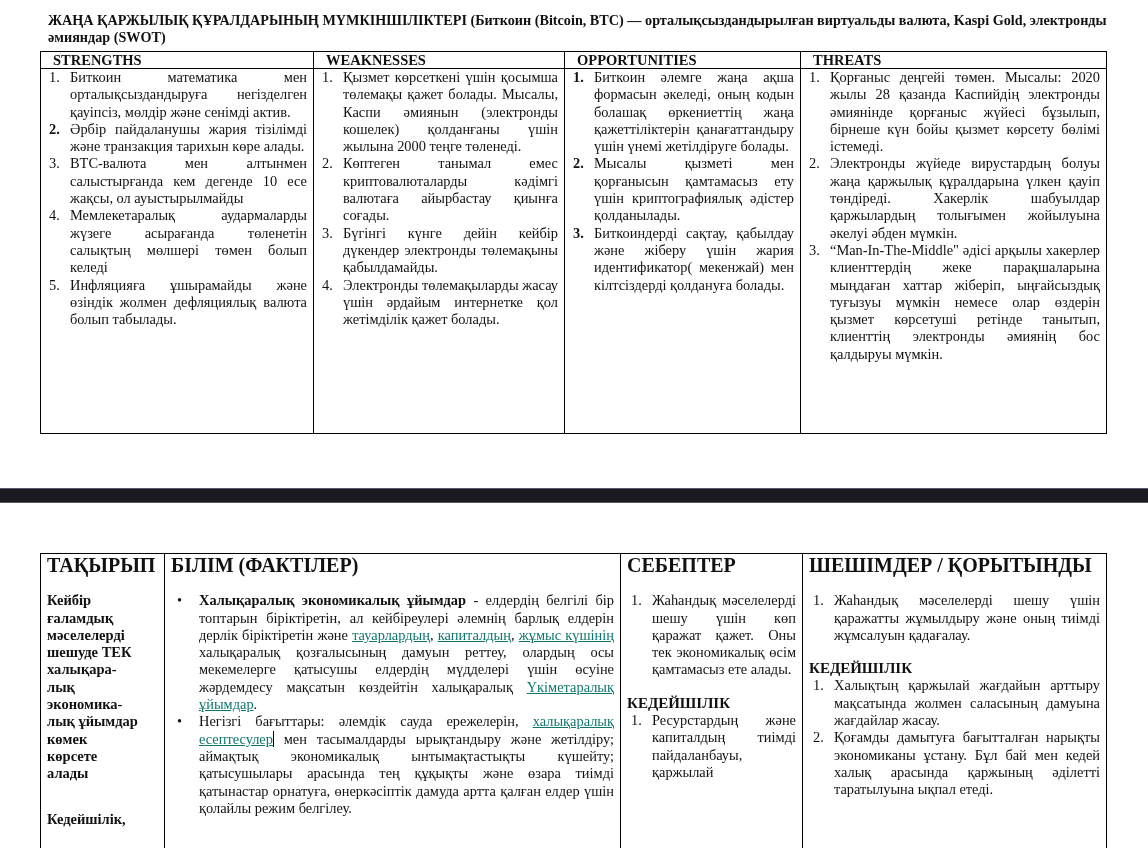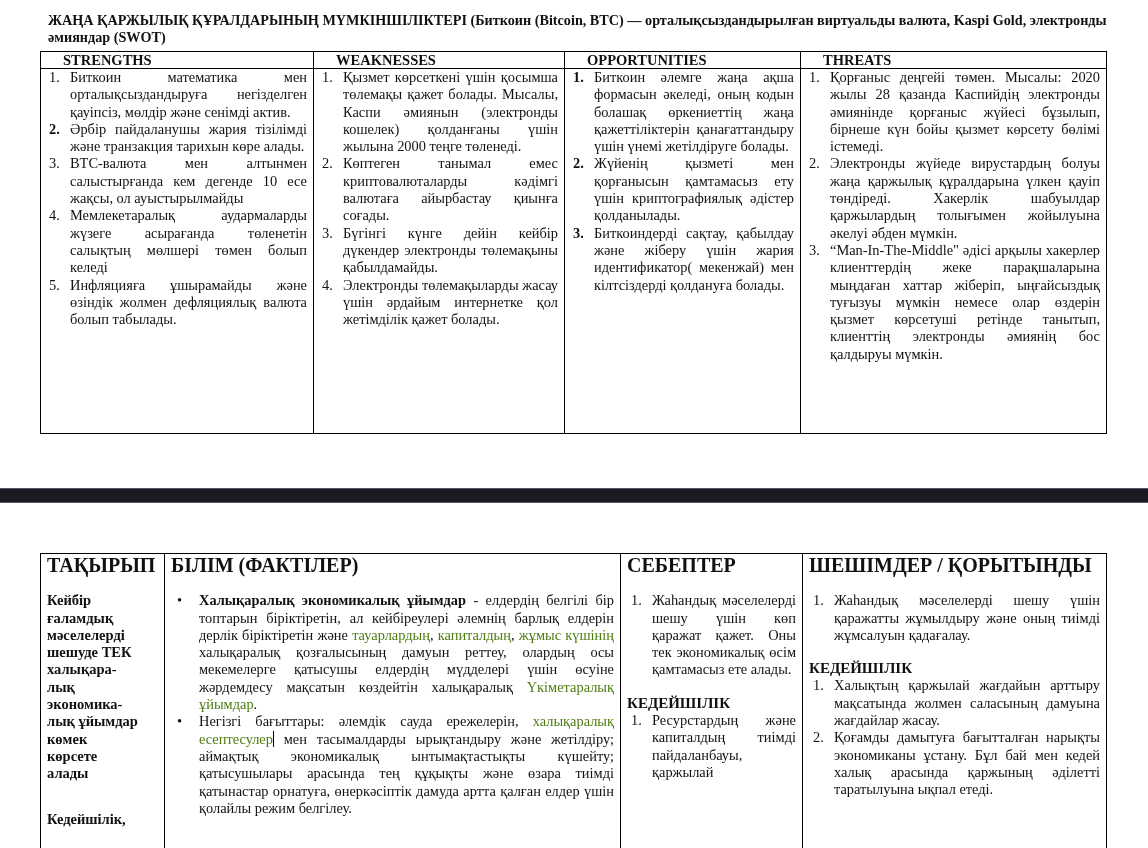--- a/index.html
+++ b/index.html
@@ -5,42 +5,42 @@
   html, body { margin:0; padding:0; background:#ffffff; }
   body { width:1148px; height:848px; overflow:hidden; position:relative;
          font-family:"Liberation Serif", "DejaVu Serif", serif; color:#111; }
   .title { position:absolute; left:48px; top:12px; width:1075px;
            font-weight:bold; font-size:14.2px; line-height:17px; }
   table { border-collapse:collapse; position:absolute; table-layout:fixed; }
   td, th { border:1.5px solid #000; vertical-align:top; text-align:left; }
 
   
   #swot { left:40px; top:51px; width:1066px; }
-  #swot th { font-size:14.5px; font-weight:bold; padding:0 22px; line-height:16px; height:16px; }
+  #swot th { font-size:14.5px; font-weight:bold; padding:0 12px; line-height:16px; height:16px; }
   #swot td { font-size:14.4px; line-height:17.3px; padding:0 6px 6px 4px; height:358px; }
   ol.items { margin:0; padding:0; list-style:none; }
   ol.items li { position:relative; padding-left:25px; text-align:justify; }
   ol.items li .num { position:absolute; left:4px; top:0; }
   ol.items li .num.bold { font-weight:bold; }
   b.inline { font-weight:normal;margin-top:24px; }
 
   
   .divider { position:absolute; left:0; top:488px; width:1148px; height:15px;
              background:#1a1a20; border-top:1px solid #55566a; border-bottom:1px solid #55566a; box-sizing:border-box; }
 
   
   #topic { left:40px; top:553px; width:1066px; }
   #topic td { font-size:14.4px; line-height:17.3px; padding:0 6px; height:300px; }
   .hdr { font-weight:bold; font-size:20px; margin-top:3px; margin-bottom:18px; }
   .topic-text { font-weight:bold; font-size:14.5px; line-height:17.3px; }
   .topic-text p { margin:0; }
   ul.bullets { margin:0; padding:0; list-style:none; }
   ul.bullets li { position:relative; padding-left:28px; text-align:justify; }
   ul.bullets li .dot { position:absolute; left:6px; top:0; }
-  a.lnk { color:#4d7c0f; }
+  a.lnk { color:#0f766e; text-decoration:underline; }
   .subhdr { font-weight:bold; font-size:15px; margin-top:16px; }
 </style>
 </head>
 <body>
 
 <div class="title">ЖАҢА ҚАРЖЫЛЫҚ ҚҰРАЛДАРЫНЫҢ МҮМКІНШІЛІКТЕРІ (Биткоин (Bitcoin, BTC) — орталықсыздандырылған виртуальды валюта, Kaspi Gold,  электронды әмияндар (SWOT)</div>
 
 <table id="swot">
   <colgroup>
       <col style="width:273px">
@@ -71,21 +71,21 @@
         <ol class="items">
           <li><span class="num">1.</span><span>Қызмет көрсеткені үшін қосымша төлемақы қажет болады. Мысалы, Каспи әмиянын (электронды кошелек) қолданғаны үшін жылына 2000 теңге төленеді.</span></li>
           <li><span class="num">2.</span><span>Көптеген танымал емес криптовалюталарды кәдімгі валютаға айырбастау қиынға соғады.</span></li>
           <li><span class="num">3.</span><span>Бүгінгі күнге дейін кейбір дүкендер электронды төлемақыны қабылдамайды.</span></li>
           <li><span class="num">4.</span><span>Электронды төлемақыларды жасау үшін әрдайым интернетке қол жетімділік қажет болады.</span></li>
         </ol>
       </td>
       <td>
         <ol class="items">
           <li><span class="num bold">1.</span><span>Биткоин әлемге жаңа ақша формасын әкеледі, оның кодын болашақ өркениеттің жаңа қажеттіліктерін қанағаттандыру үшін үнемі жетілдіруге болады.</span></li>
-          <li><span class="num bold">2.</span><span>Жүйенің қызметі мен қорғанысын қамтамасыз ету үшін </span><b class="inline">криптографиялық</b><span> әдістер қолданылады.</span></li>
+          <li><span class="num bold">2.</span><span>Мысалы қызметі мен қорғанысын қамтамасыз ету үшін </span><b class="inline">криптографиялық</b><span> әдістер қолданылады.</span></li>
           <li><span class="num bold">3.</span><span>Биткоиндерді сақтау, қабылдау және жіберу үшін жария идентификатор( мекенжай) мен кілтсіздерді қолдануға болады.</span></li>
         </ol>
       </td>
       <td>
         <ol class="items">
           <li><span class="num">1.</span><span>Қорғаныс деңгейі төмен. Мысалы: 2020 жылы 28 қазанда Каспийдің электронды әмиянінде қорғаныс жүйесі бұзылып, бірнеше күн бойы қызмет көрсету бөлімі істемеді.</span></li>
           <li><span class="num">2.</span><span>Электронды жүйеде вирустардың болуы жаңа қаржылық құралдарына үлкен қауіп төндіреді. Хакерлік шабуылдар қаржылардың толығымен жойылуына әкелуі әбден мүмкін.</span></li>
           <li><span class="num">3.</span><span>“Man-In-The-Middle" әдісі арқылы хакерлер клиенттердің жеке парақшаларына мыңдаған хаттар жіберіп, ыңғайсыздық туғызуы мүмкін немесе олар өздерін қызмет көрсетуші ретінде танытып, клиенттің электронды әмиянің бос қалдыруы мүмкін.</span></li>
         </ol>
       </td>

